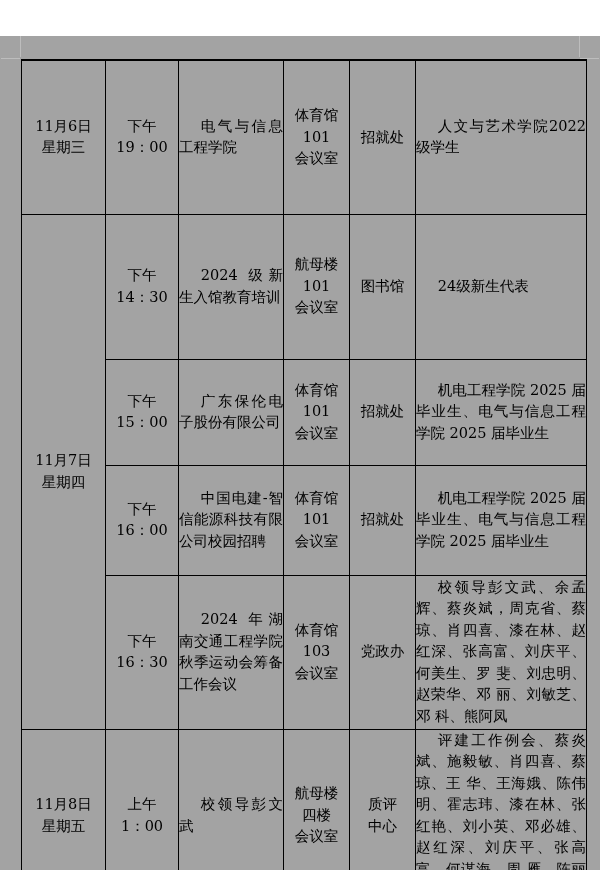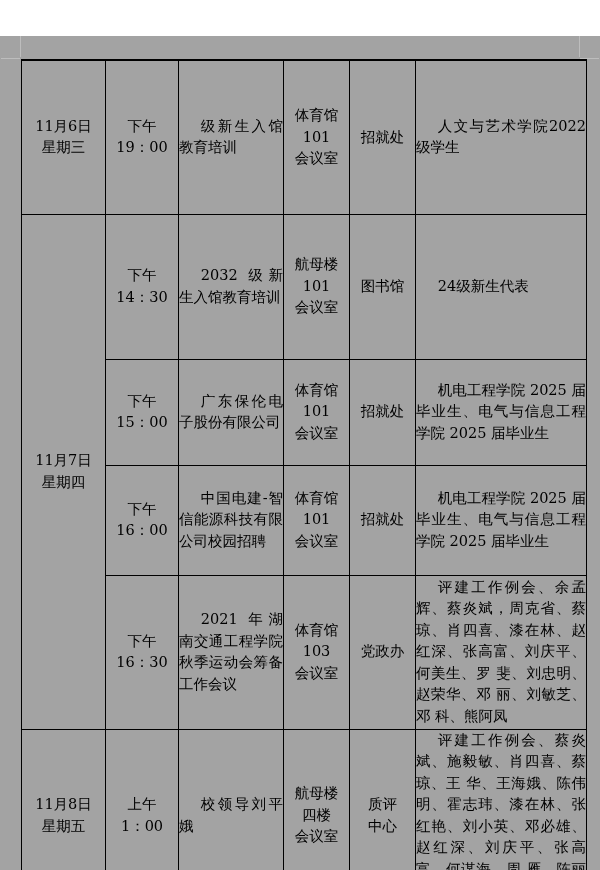--- a/index.html
+++ b/index.html
@@ -69,38 +69,38 @@
       <col style="width:171px">
     </colgroup>
 
     <tbody>
         <tr style="height:154px">
       <td class="center">11月6日
 星期三</td>
       <td class="center">下午
 19：00</td>
       <td class="event">
-            <div>级新生入馆教育培训</div>
+            <div>电气与信息工程学院</div>
           </td>
       <td class="center">体育馆
 101
 会议室</td>
       <td class="center">招就处</td>
       <td class="people">
             <div>人文与艺术学院2022级学生</div>
           </td>
     </tr>
 
     <tr style="height:145px">
       <td class="center" rowspan="4">11月7日
 星期四</td>
       <td class="center">下午
 14：30</td>
       <td class="event">
-            <div>2032 级新生入馆教育培训</div>
+            <div>2024 级新生入馆教育培训</div>
           </td>
       <td class="center">航母楼
 101
 会议室</td>
       <td class="center">图书馆</td>
       <td class="people">
             <div>24级新生代表</div>
           </td>
     </tr>
     <tr style="height:106px">
@@ -128,38 +128,38 @@
 会议室</td>
       <td class="center">招就处</td>
       <td class="people">
             <div>机电工程学院 2025 届毕业生、电气与信息工程学院 2025 届毕业生</div>
           </td>
     </tr>
     <tr style="height:154px">
       <td class="center">下午
 16：30</td>
       <td class="event">
-            <div>2021 年湖南交通工程学院秋季运动会筹备工作会议</div>
+            <div>2024 年湖南交通工程学院秋季运动会筹备工作会议</div>
           </td>
       <td class="center">体育馆
 103
 会议室</td>
       <td class="center">党政办</td>
       <td class="people">
-            <div>评建工作例会、余孟辉、蔡炎斌，周克省、蔡 琼、肖四喜、漆在林、赵红深、张高富、刘庆平、何美生、罗 斐、刘忠明、赵荣华、邓 丽、刘敏芝、邓 科、熊阿凤</div>
+            <div>校领导彭文武、余孟辉、蔡炎斌，周克省、蔡 琼、肖四喜、漆在林、赵红深、张高富、刘庆平、何美生、罗 斐、刘忠明、赵荣华、邓 丽、刘敏芝、邓 科、熊阿凤</div>
           </td>
     </tr>
 
     <tr style="height:169px">
       <td class="center no-bottom">11月8日
 星期五</td>
       <td class="center">上午
 1：00</td>
       <td class="event">
-            <div>校领导刘平娥</div>
+            <div>校领导彭文武</div>
           </td>
       <td class="center">航母楼
 四楼
 会议室</td>
       <td class="center">质评
 中心</td>
       <td class="people">
             <div>评建工作例会、蔡炎斌、施毅敏、肖四喜、蔡 琼、王 华、王海娥、陈伟明、霍志玮、漆在林、张红艳、刘小英、邓必雄、赵红深、刘庆平、张高富、何谋海、周 雁、陈丽姣</div>
           </td>
     </tr>

